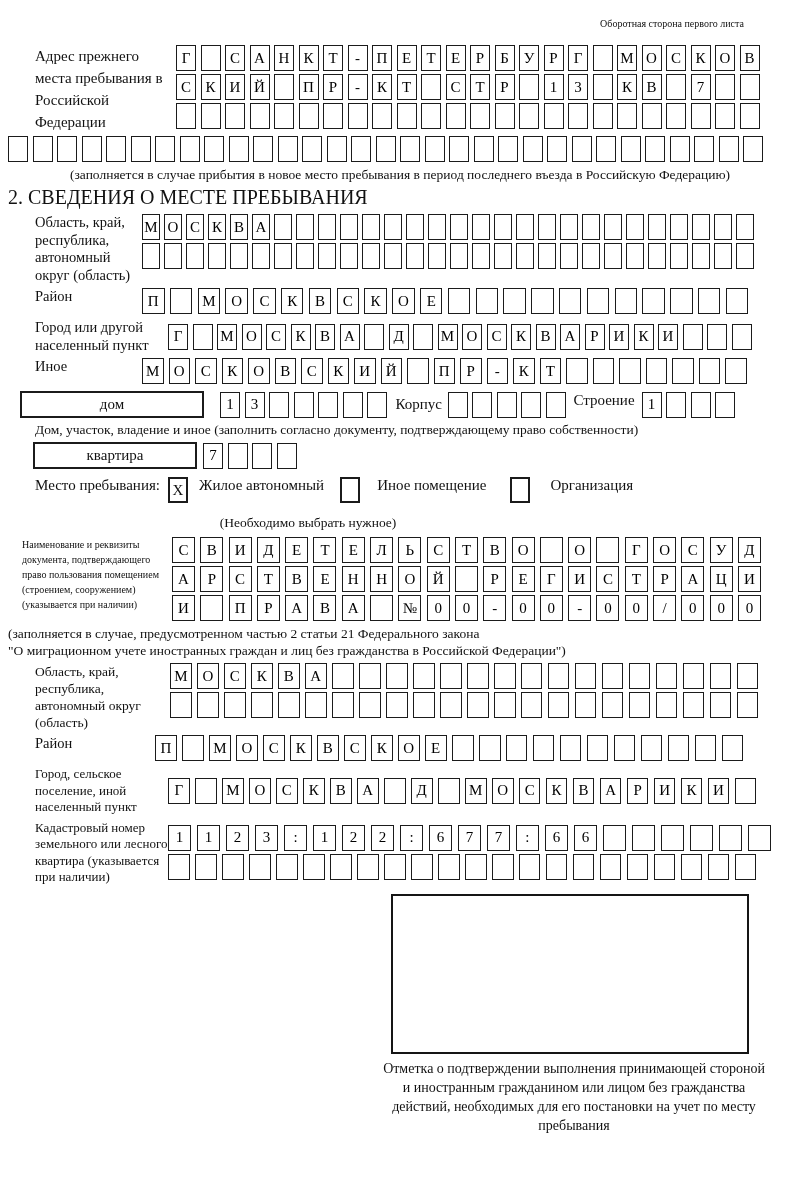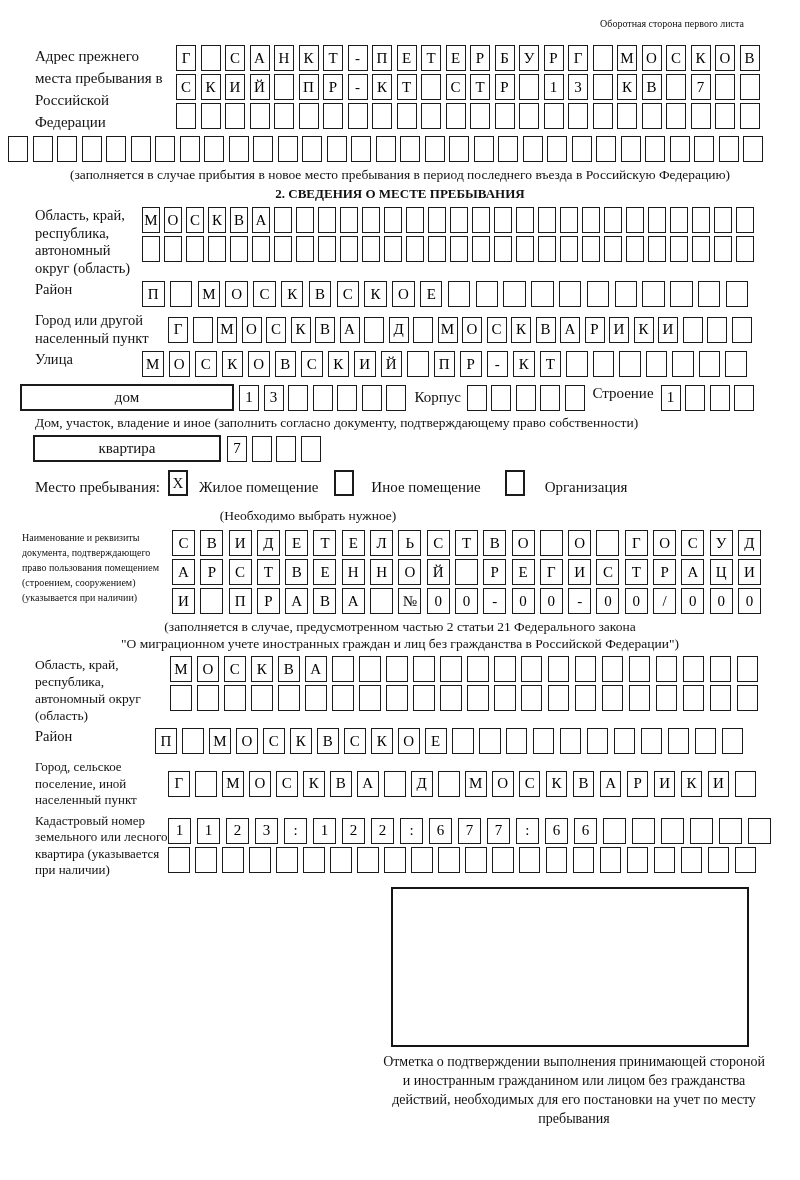--- a/index.html
+++ b/index.html
@@ -23,46 +23,46 @@
   .cw265 .cell{width:21.5px;margin-right:5px}
   .cw278 .cell{width:22.5px;margin-right:5.3px}
   .cw283 .cell{width:23px;margin-right:5.3px}
   .cw27  .cell{width:21.7px;margin-right:5.3px}
   .cw29  .cell{width:23.2px;margin-right:5.8px}
 
   .block1{display:flex;margin-top:16px}
   .block1 .flabel{width:168px;font-size:15px;line-height:22px}
   .row4{margin-top:3px}
   .note-center{font-size:13.5px;line-height:17px;text-align:center;margin-top:4px}
-  .sec-title{font-size:13px;font-weight:bold;text-align:center;margin-top:3px}
+  .sec-title{font-size:20px;font-weight:normal;margin-top:3px}
 
   .lbl-region2{width:134px}
   .lbl-district2{width:134px}
   .lbl-city2{width:160px}
   .lbl-street2{width:134px}
 
   .mt4{margin-top:4px}.mt5{margin-top:5px}.mt6{margin-top:6px}
 
   .houserow{display:flex;align-items:center;margin-top:7px;padding-left:12px;font-size:15px}
   .wbox{height:27px;border:2px solid #1b1b1b;display:flex;align-items:center;justify-content:center;
         font-size:15px;flex:0 0 auto;background:#fff}
-  .dom-box{width:214px;margin-right:5px}
-  .kv-box{width:188px;margin-right:6px}
+  .dom-box{width:184px;margin-right:16px}
+  .kv-box{width:164px;margin-right:6px}
   .inline-lbl{flex:0 0 auto}
   .caption{font-size:13.5px;line-height:17px;margin-top:3px;padding-left:27px}
   .aptrow{display:flex;align-items:center;margin-top:4px;padding-left:25px}
 
-  .stayrow{display:flex;align-items:flex-end;margin-top:8px;padding-left:27px;font-size:15px}
+  .stayrow{display:flex;align-items:flex-start;margin-top:8px;padding-left:27px;font-size:15px}
   .chk{width:20px;height:26px;border:2px solid #1b1b1b;display:flex;align-items:center;
        justify-content:center;font-size:15px;flex:0 0 auto;background:#fff}
   .stay-note{margin-top:12px;width:600px;text-align:center;font-size:13.5px}
 
   .lbl-doc{width:164px;font-size:10px;line-height:15px;padding-left:14px}
 
-  .fact-note{font-size:13.5px;line-height:17px;text-align:center}
+  .fact-note{font-size:13.5px;line-height:17px;text-align:left}
   .lbl-regionF{width:162px;font-size:13.5px;line-height:17px}
   .lbl-districtF{width:147px;font-size:14.5px}
   .lbl-cityF{width:160px;font-size:13px;line-height:16.5px}
   .lbl-cad{width:160px;font-size:13px;line-height:16.5px}
   .cad-cells{margin-top:5px}
 
   .stamp{margin-top:8px;margin-left:383px;width:372px}
   .stamp-box{width:358px;height:160px;border:2.5px solid #151515;background:#fff}
   .stamp-caption{margin-top:5px;margin-left:-8px;width:382px;text-align:center;font-size:14px;line-height:19px}
 </style>
@@ -311,21 +311,21 @@
         <span class="cell">И</span>
         <span class="cell">К</span>
         <span class="cell">И</span>
         <span class="cell"></span>
         <span class="cell"></span>
         <span class="cell"></span>
       </div>
   </div>
 
   <div class="frow mt4">
-    <div class="flabel lbl-street2">Улица</div>
+    <div class="flabel lbl-street2">Иное</div>
     <div class="cellrow cw265">
         <span class="cell">М</span>
         <span class="cell">О</span>
         <span class="cell">С</span>
         <span class="cell">К</span>
         <span class="cell">О</span>
         <span class="cell">В</span>
         <span class="cell">С</span>
         <span class="cell">К</span>
         <span class="cell">И</span>
@@ -381,21 +381,21 @@
         <span class="cell">7</span>
         <span class="cell"></span>
         <span class="cell"></span>
         <span class="cell"></span>
       </div>
   </div>
 
   <div class="stayrow">
     <span>Место пребывания:</span>
     <span class="chk" style="margin-left:8px">X</span>
-    <span style="margin-left:11px">Жилое помещение</span>
+    <span style="margin-left:11px">Жилое автономный</span>
     <span class="chk" style="margin-left:16px"></span>
     <span style="margin-left:17px">Иное помещение</span>
     <span class="chk" style="margin-left:24px"></span>
     <span style="margin-left:20px">Организация</span>
   </div>
   <div class="stay-note">(Необходимо выбрать нужное)</div>
 
   <div class="frow mt6">
     <div class="flabel lbl-doc">Наименование и реквизиты документа, подтверждающего право пользования помещением (строением, сооружением) (указывается при наличии)</div>
     <div class="fcells">

